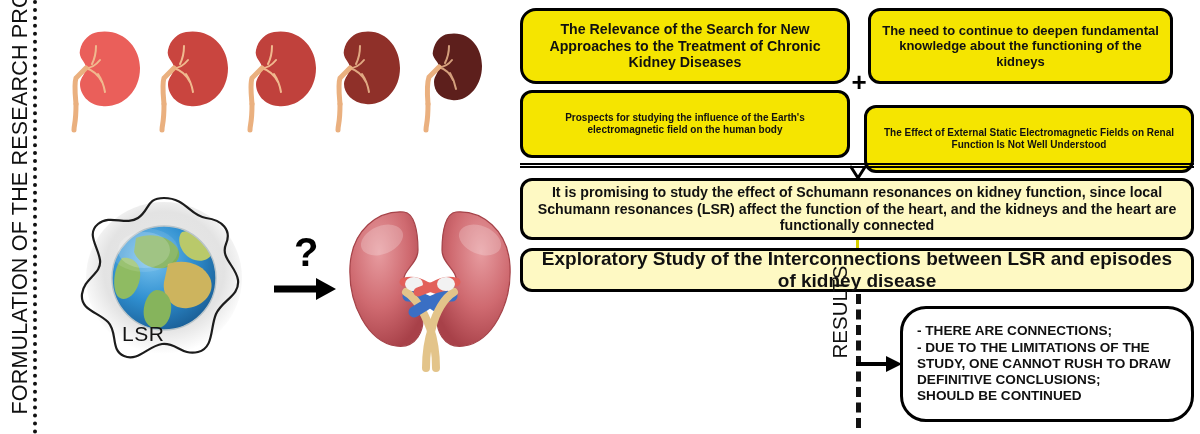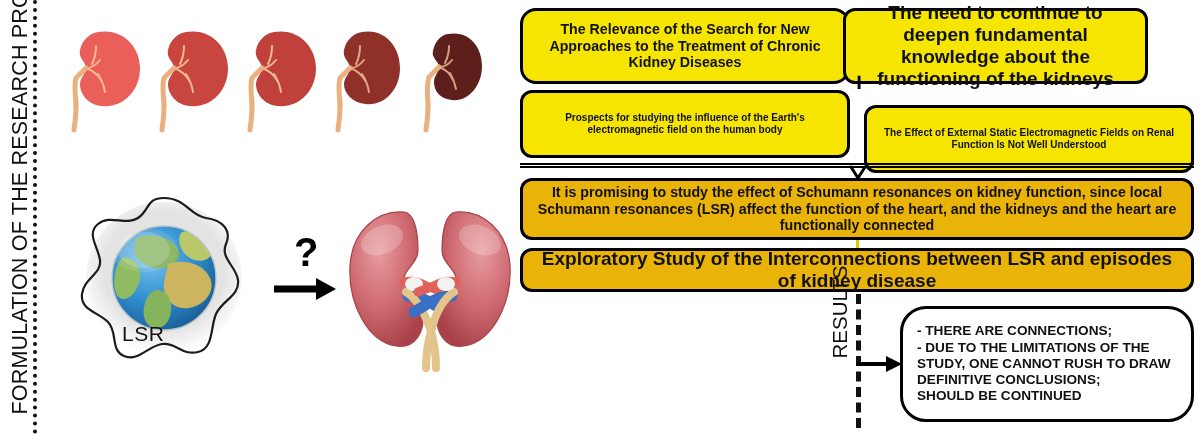--- a/index.html
+++ b/index.html
@@ -126,25 +126,25 @@
     align-items: center;
     justify-content: center;
     text-align: center;
     padding: 4px 10px;
     font-weight: 700;
     color: #111111;
     line-height: 1.16;
     font-family: "Liberation Sans", sans-serif;
   }
   .node-yellow { background: #f5e500; }
-  .node-green  { background: #eab308; }
+  .node-green  { background: #fef9c3; }
   .node-white  { background: #ffffff; }
 
   .box-tl { left: 8px;   top: 8px;  width: 330px; height: 76px; font-size: 14.2px; border-radius: 16px; }
-  .box-tr { left: 331px; top: 8px;  width: 305px; height: 76px; font-size: 19px; }
+  .box-tr { left: 356px; top: 8px;  width: 305px; height: 76px; font-size: 13px; }
   .box-ml { left: 8px;   top: 90px; width: 330px; height: 68px; font-size: 10px; }
   .box-mr { left: 352px; top: 105px; width: 330px; height: 68px; font-size: 10px; }
 
   .box-g1 { left: 8px; top: 178px; width: 674px; height: 62px; font-size: 14.2px; }
   .box-g2 { left: 8px; top: 248px; width: 674px; height: 44px; font-size: 19px; }
 
   .box-res {
     left: 388px; top: 306px; width: 294px; height: 116px;
     font-size: 13.6px;
     align-items: center;

